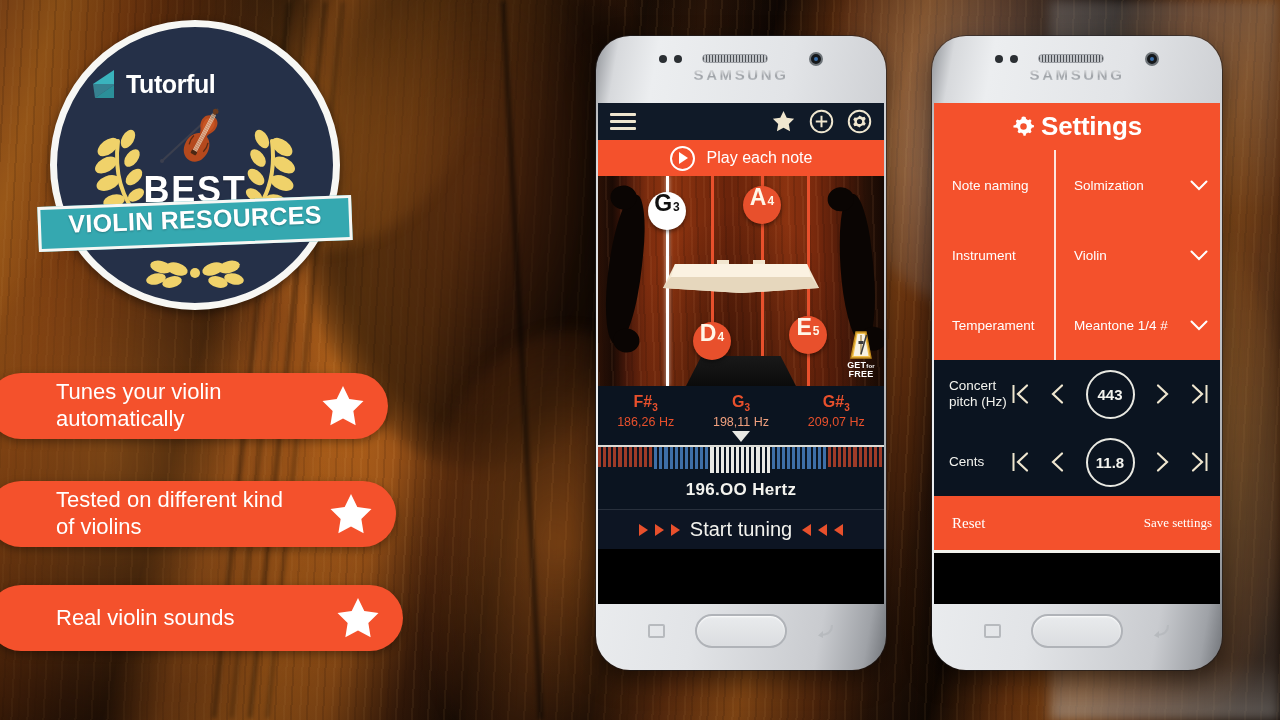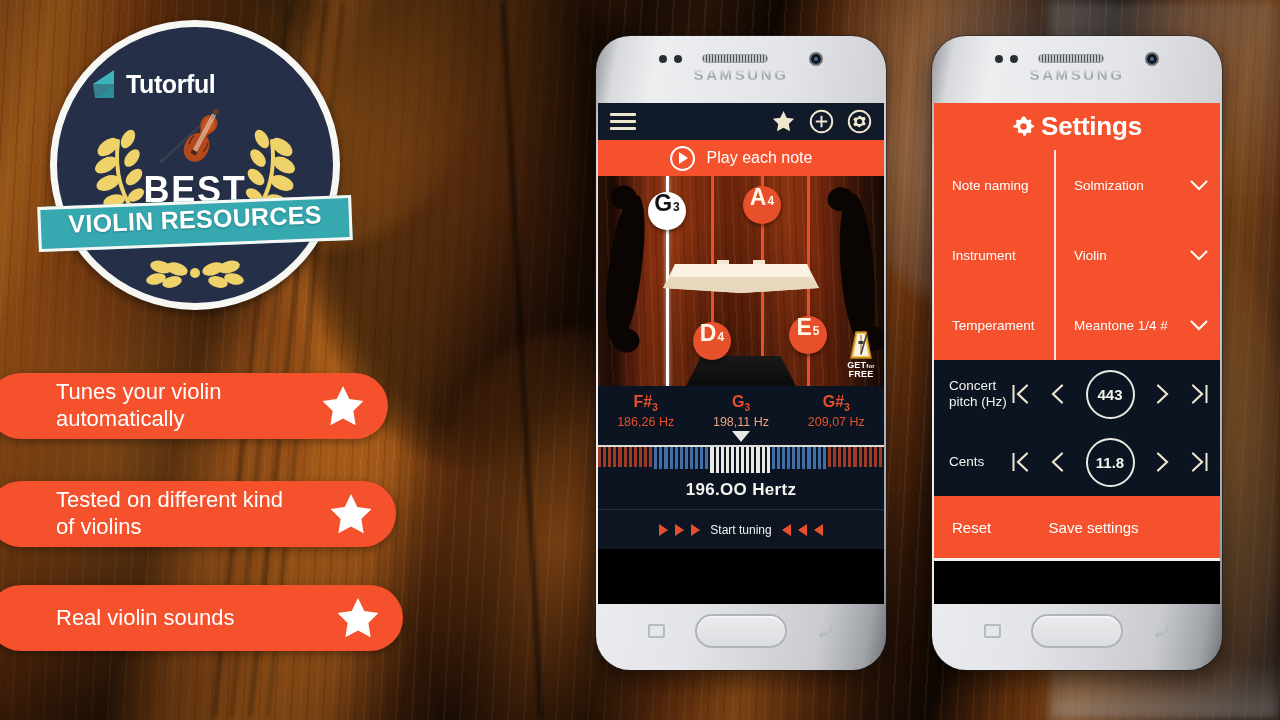--- a/index.html
+++ b/index.html
@@ -299,21 +299,21 @@
     background:#0b1420; text-align:center; padding:7px 0 9px;
     color:#f3f3ee; font-size:17px; font-weight:bold; letter-spacing:.3px;
   }
   .tuning-bar {
     background:#0d1523; border-top:1px solid #28303c;
     height:40px; display:flex; align-items:center; justify-content:center; gap:7px;
   }
   .tuning-bar .tri { width:0;height:0; }
   .tri-r { border-left:9px solid #e8502c; border-top:6px solid transparent; border-bottom:6px solid transparent; }
   .tri-l { border-right:9px solid #e8502c; border-top:6px solid transparent; border-bottom:6px solid transparent; }
-  .tuning-text { color:#f3f3ee; font-size:12px; font-weight:500; margin:0 3px; }
+  .tuning-text { color:#f3f3ee; font-size:20px; font-weight:500; margin:0 3px; }
 
   
   .settings-header {
     height:47px; background:#f4512c; display:flex; align-items:center;
     justify-content:center; gap:6px;
   }
   .settings-title { color:#fff; font-size:26px; font-weight:700; letter-spacing:-.2px; }
   .settings-list { background:#f4512c; }
   .set-row {
     display:flex; align-items:center; height:70px; position:relative;
@@ -330,24 +330,24 @@
   .step-row { display:flex; align-items:center; height:68px; padding:0 11px 0 15px; }
   .step-label { color:#f3f3ee; font-size:13.5px; width:62px; flex:0 0 auto; line-height:1.15; }
   .step-ctrls { flex:1; display:flex; align-items:center; justify-content:space-between; }
   .step-btn { width:19px; height:24px; flex:0 0 auto; }
   .step-val {
     width:49px; height:49px; border-radius:50%; border:2px solid #e9e9e2;
     display:flex; align-items:center; justify-content:center;
     color:#f3f3ee; font-size:15px; font-weight:bold;
   }
   .actions-bar {
-    background:#f4512c; height:62px; display:flex; align-items:center;
+    background:#f4512c; height:54px; display:flex; align-items:center;font-family:Liberation Serif, serif;
   }
   .action-reset { color:#fff; font-size:15px; padding-left:18px; }
-  .action-save { color:#fff; font-size:15px; flex:1; text-align:center; padding-right:24px; }
+  .action-save { color:#fff; font-size:13px; flex:1; text-align:right; padding-right:8px; }
   .white-sep { height:3px; background:#f3f3ee; }
 </style>
 </head>
 <body>
 
 <div id="bg">
   <div class="bg-base"></div>
   <div class="bg-wood-grain"></div>
   <div class="vcurve v1"></div>
   <div class="vcurve v2"></div>

